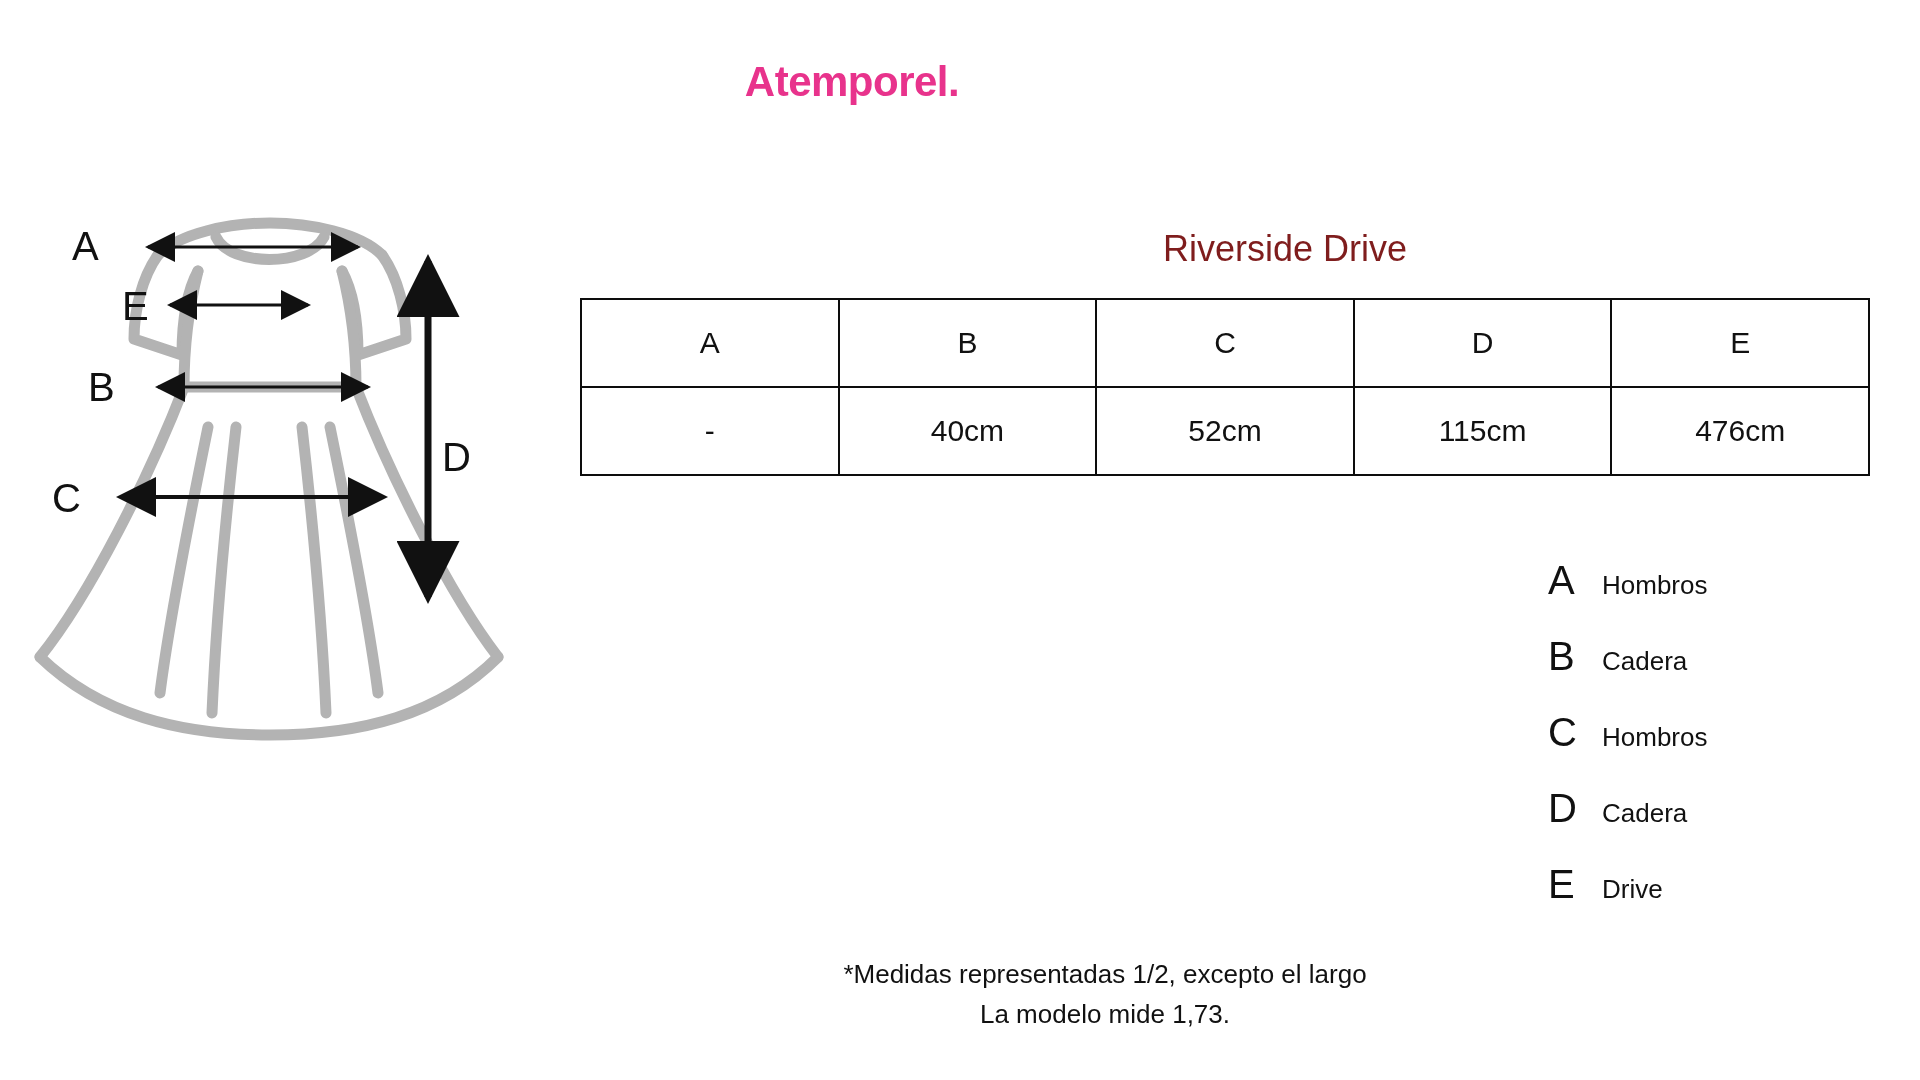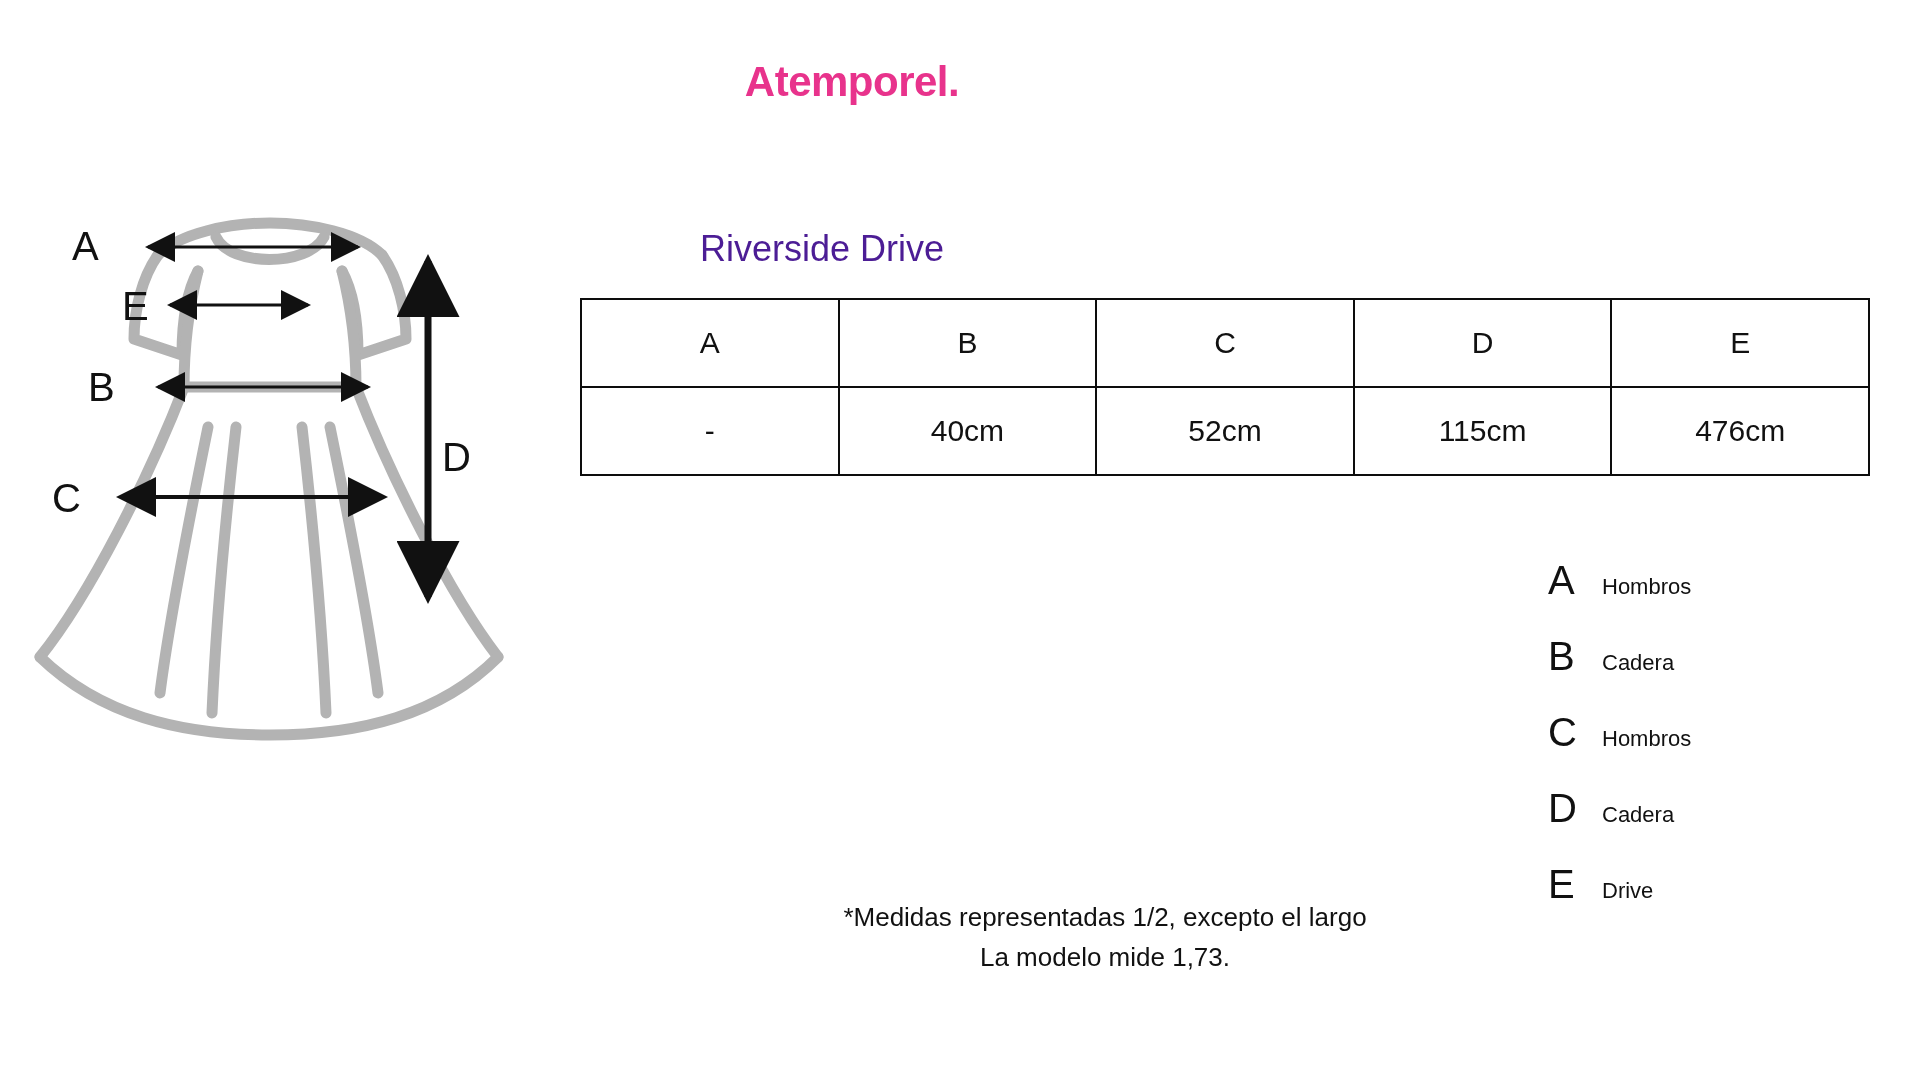--- a/index.html
+++ b/index.html
@@ -37,23 +37,24 @@
     width: 560px;
     height: 650px;
   }
 
   
   .chart-title {
     position: absolute;
     top: 228px;
     left: 700px;
     width: 1170px;
+    text-align: center;
     font-size: 36px;
     font-weight: 400;
-    color: #4c1d95;
+    color: #7f1d1d;
   }
 
   
   .size-table {
     position: absolute;
     top: 298px;
     left: 580px;
     width: 1290px;
     border-collapse: collapse;
     table-layout: fixed;
@@ -88,31 +89,31 @@
   }
   .legend-letter {
     width: 54px;
     font-size: 40px;
     font-weight: 400;
     color: #111;
     text-align: left;
     line-height: 1;
   }
   .legend-label {
-    font-size: 22px;
+    font-size: 26px;
     font-weight: 400;
     color: #111;
     line-height: 1;
   }
 
   
   .footnotes {
     position: absolute;
     left: 560px;
-    top: 897px;
+    top: 954px;
     width: 1090px;
     text-align: center;
     font-size: 26px;
     line-height: 1.55;
     color: #111;
   }
 </style>
 </head>
 <body>
 

